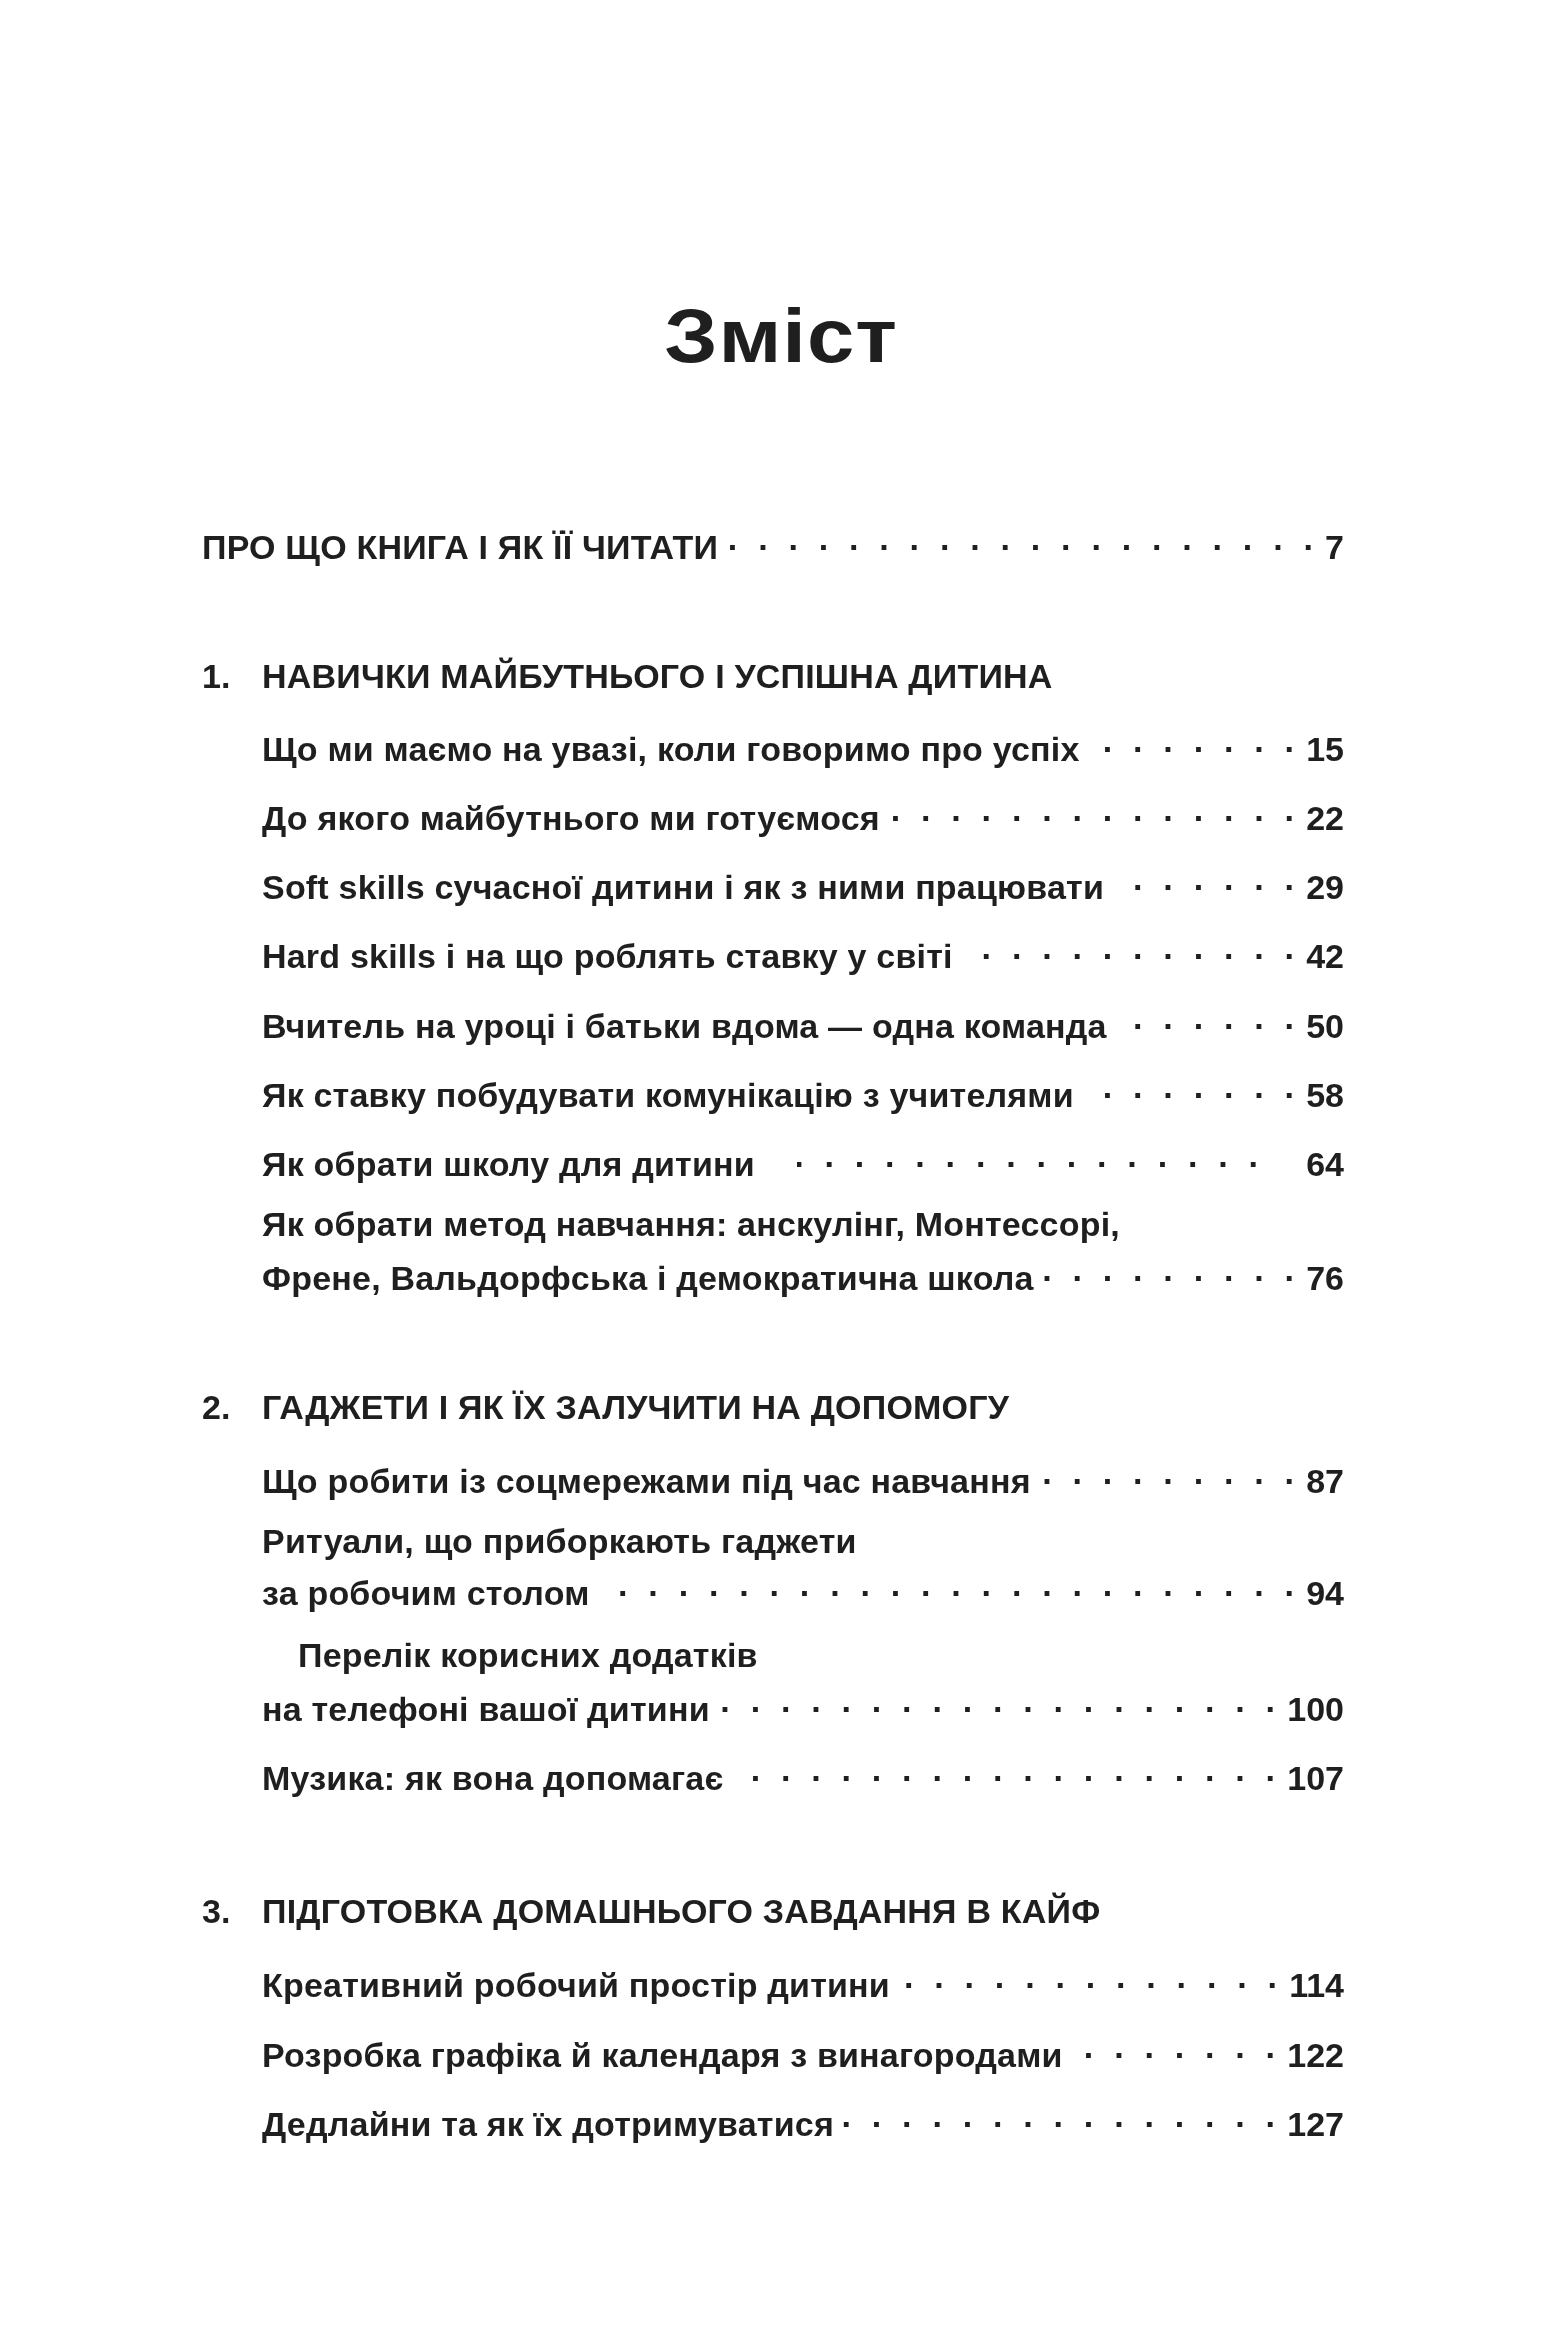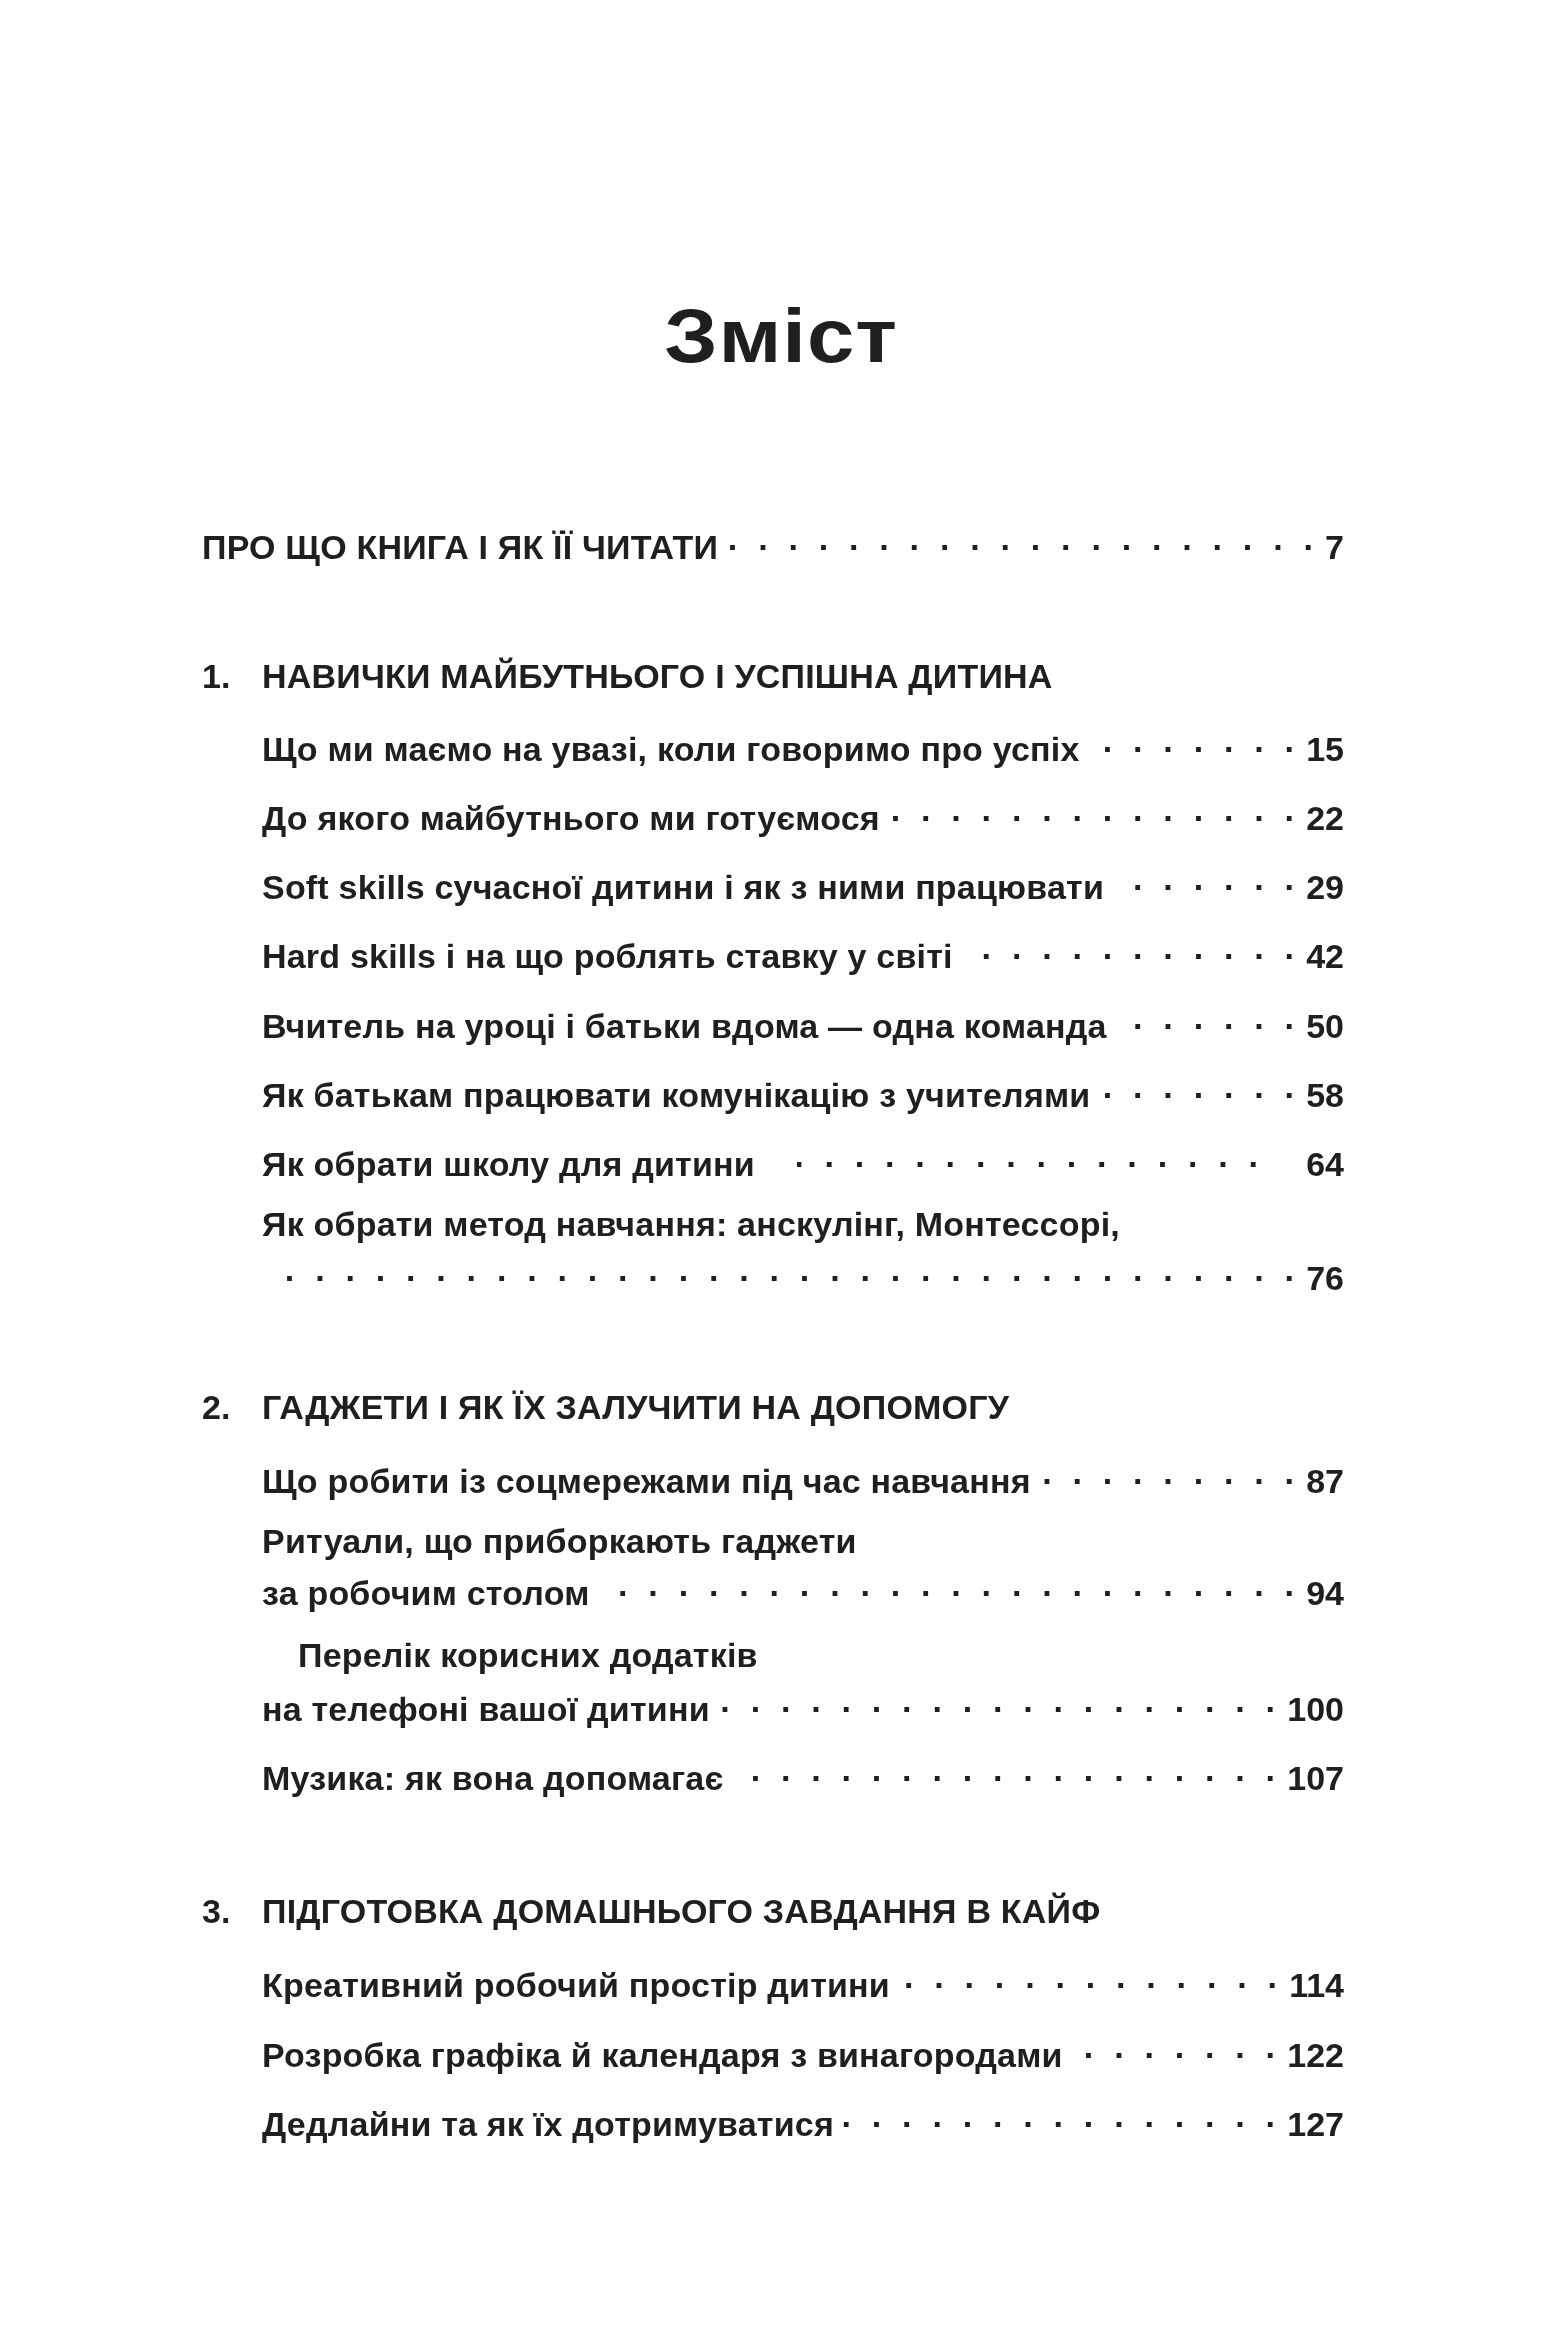--- a/index.html
+++ b/index.html
@@ -56,33 +56,34 @@
     <span class="txt">Hard skills і на що роблять ставку у світі</span>
     <span class="leader"></span>
     <span class="page">42</span>
   </div>
   <div class="line sub" style="top:997px;">
     <span class="txt">Вчитель на уроці і батьки вдома — одна команда</span>
     <span class="leader"></span>
     <span class="page">50</span>
   </div>
   <div class="line sub" style="top:1066px;">
-    <span class="txt">Як батькам працювати комунікацію з учителями</span>
+    <span class="txt">Як ставку побудувати комунікацію з учителями</span>
     <span class="leader"></span>
     <span class="page">58</span>
   </div>
   <div class="line sub" style="top:1135px;gap:36px;">
     <span class="txt">Як обрати школу для дитини</span>
     <span class="leader"></span>
     <span class="page">64</span>
   </div>
   <div class="line sub" style="top:1204px;">
     <span class="txt">Як обрати метод навчання: анскулінг, Монтессорі,</span>
   </div>
   <div class="line sub" style="top:1249px;">
+    <span class="txt">Френе, Вальдорфська і демократична школа</span>
     <span class="leader"></span>
     <span class="page">76</span>
   </div>
 
   <div class="line head" style="top:1387px;">
     <span class="num">2.</span>
     <span class="txt">ГАДЖЕТИ І ЯК ЇХ ЗАЛУЧИТИ НА ДОПОМОГУ</span>
   </div>
   <div class="line sub" style="top:1452px;">
     <span class="txt">Що робити із соцмережами під час навчання</span>

